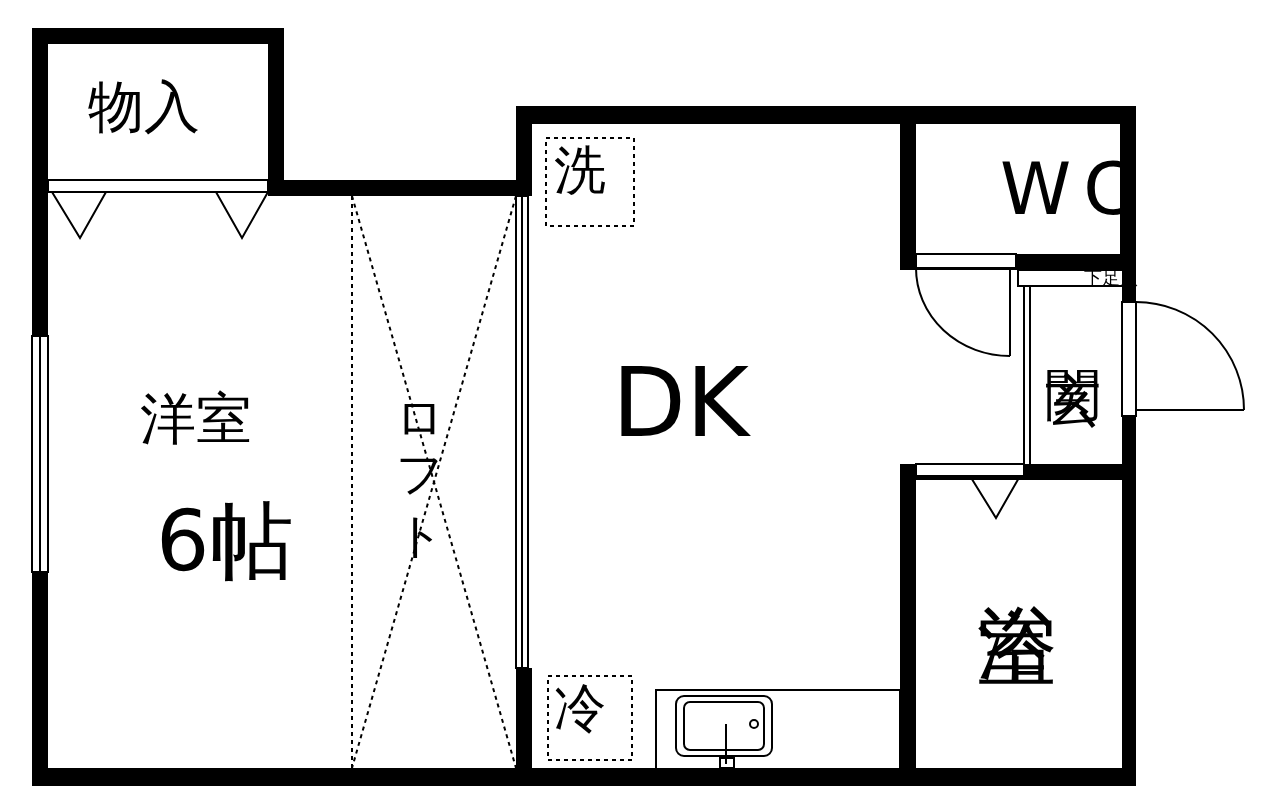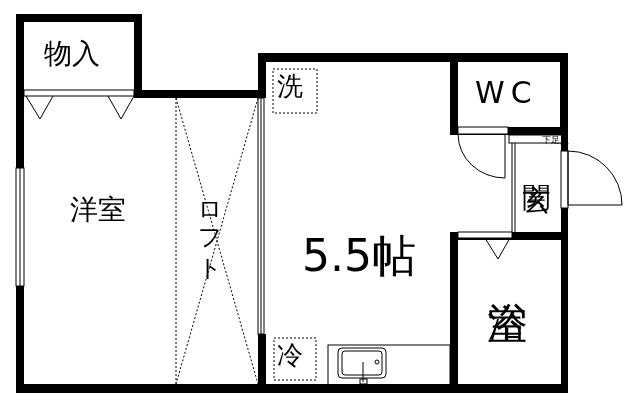--- a/index.html
+++ b/index.html
@@ -99,28 +99,29 @@
       <line x1="363" y1="362" x2="363" y2="382"></line>
       <circle cx="377" cy="362" r="2"></circle>
       <rect x="360" y="379" width="7" height="5"></rect>
     </g>
   </svg>
 
   
   <div class="lbl" style="left:44px;top:40px;font-size:28px;text-align:right;">物入</div>
 
   <div class="lbl" style="left:70px;top:196px;font-size:28px;">洋室</div>
+  <div class="lbl" style="left:78px;top:250px;font-size:42px;">6帖</div>
 
   <div class="lbl vert" style="left:198px;top:186px;font-size:24px;">ロフト</div>
 
   <div class="lbl" style="left:277px;top:73px;font-size:26px;">洗</div>
   <div class="lbl" style="left:277px;top:342px;font-size:26px;">冷</div>
 
-  <div class="lbl" style="left:302px;top:234px;font-size:44px;">5.5帖</div>
+  <div class="lbl" style="left:306px;top:178px;font-size:48px;">DK</div>
 
-  <div class="lbl" style="left:475px;top:78px;font-size:30px;letter-spacing:6px;">WC</div>
+  <div class="lbl" style="left:500px;top:78px;font-size:36px;letter-spacing:6px;">WC</div>
 
   <div class="lbl" style="left:542px;top:136px;font-size:9px;">下足入</div>
 
   <div class="lbl vert" style="left:522px;top:162px;font-size:28px;">玄関</div>
 
   <div class="lbl vert" style="left:488px;top:270px;font-size:40px;">浴室</div>
 </div>
 
 </body></html>

